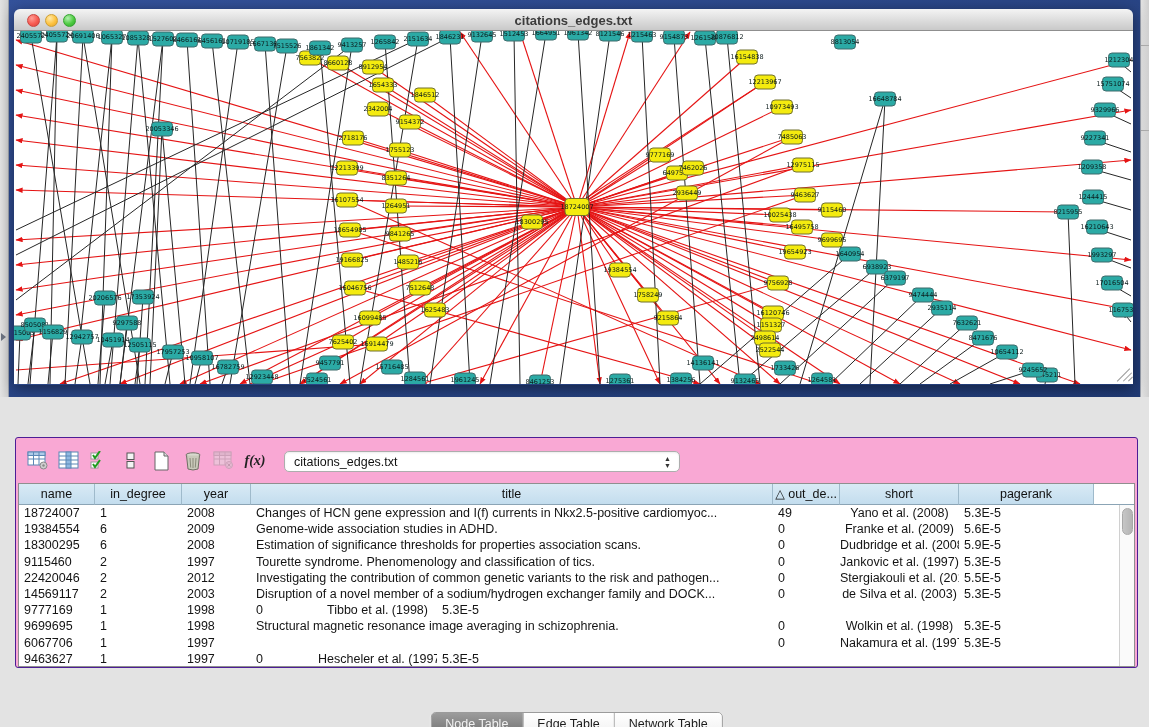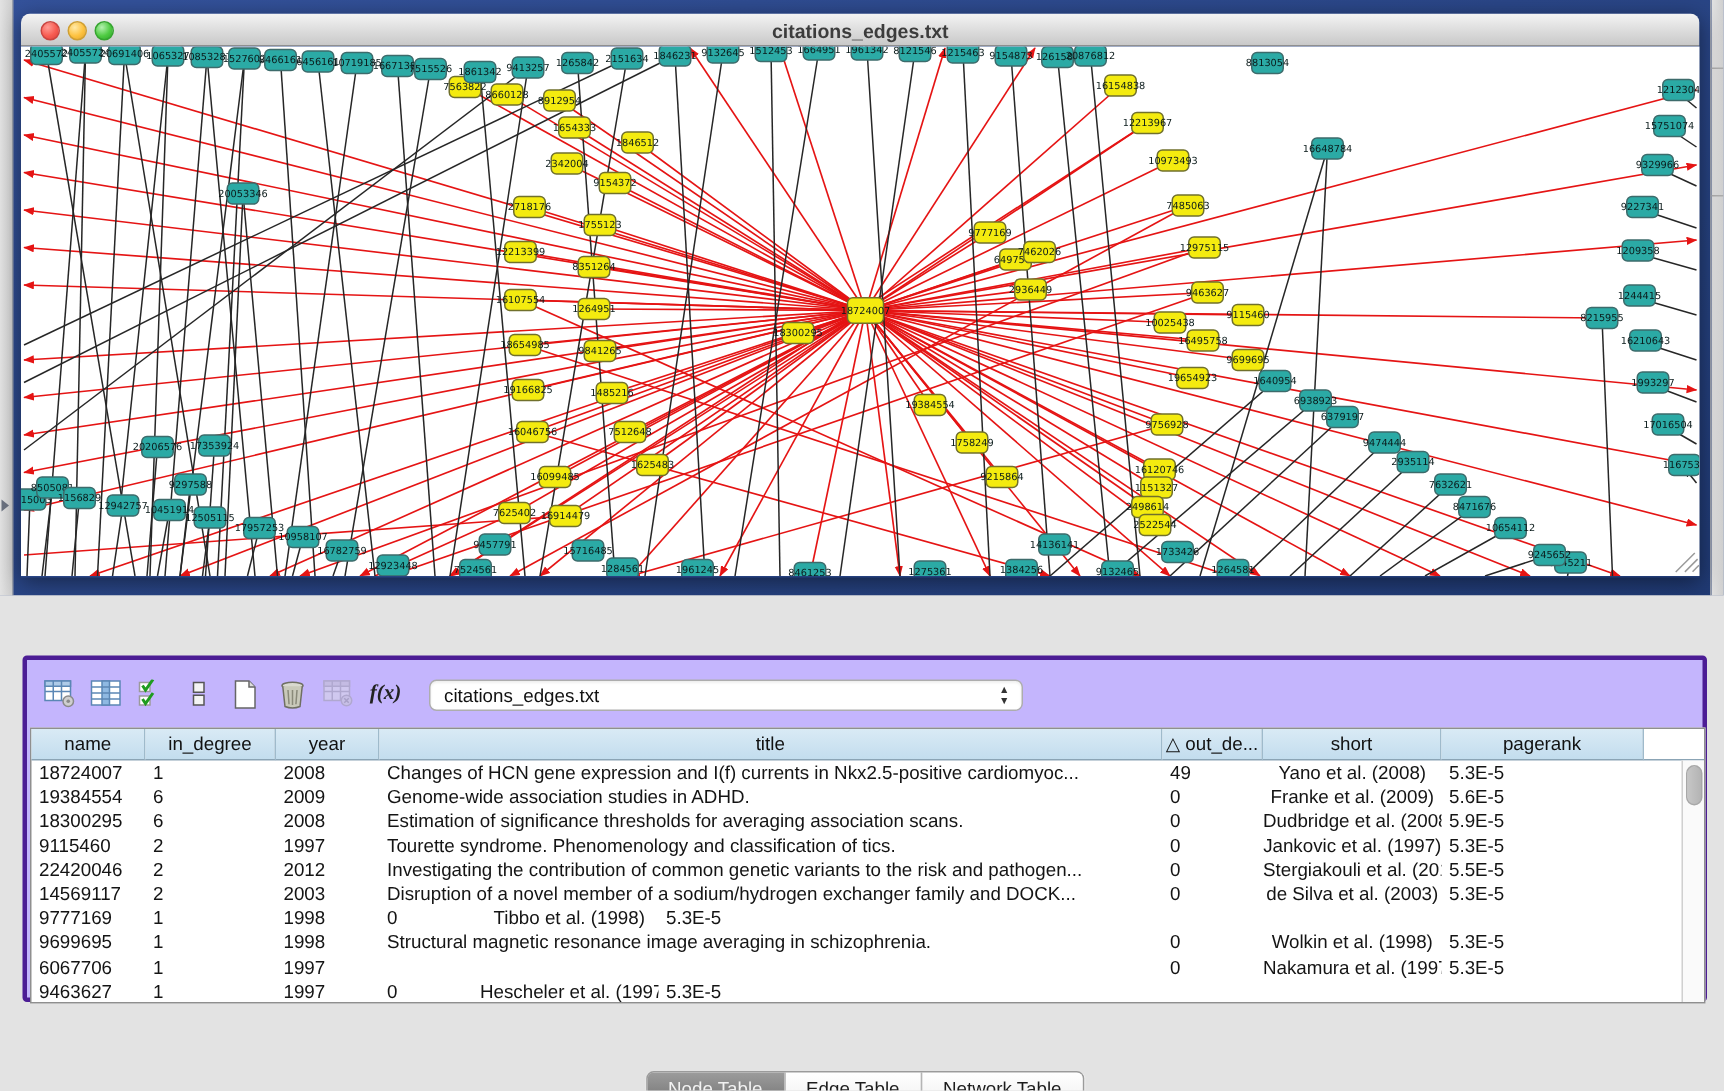--- a/index.html
+++ b/index.html
@@ -40,21 +40,21 @@
   .table-panel { position:absolute; left:0; top:397px; width:1149px; height:330px; background:#e3e3e3; }
   .panel-header { position:absolute; left:0; top:0; width:100%; height:30px;
                   background:linear-gradient(#efefef,#d9d9d9); border-bottom:1px solid #b9b9b9; }
   .panel-title { position:absolute; left:12px; top:8px; font-size:12.5px; color:#333; }
   .float-icon { position:absolute; left:1101px; top:8px; width:15px; height:14px; cursor:pointer; }
   .float-icon .b { position:absolute; left:0; top:4px; width:9px; height:9px; border:1.5px solid #8a7340; }
   .float-icon .f { position:absolute; left:5px; top:0; width:9px; height:9px; border:1.5px solid #2e3c55; background:#efefef; }
   .close-icon { position:absolute; left:1124px; top:5px; font-size:15px; font-weight:bold; color:#1f1f1f; cursor:pointer; }
 
   .content-box { position:absolute; left:15px; top:40px; width:1123px; height:231px;
-                 background:#c4b5fd; border:3px solid #4c1d95; border-radius:3px; }
+                 background:#f9a8d4; border:1px solid #4c1d95; border-radius:3px; }
   .toolbar { position:absolute; left:0; top:0; width:100%; height:45px; display:flex; align-items:center; }
   .tool-btn { width:26px; height:28px; margin-left:5px; display:flex; align-items:center; justify-content:center; cursor:pointer; }
   .tool-btn:first-child { margin-left:9px; }
   .tool-btn.disabled { opacity:.45; cursor:default; }
   .fx { font-family:"Liberation Serif", serif; font-style:italic; font-weight:bold; font-size:14px; color:#222; }
   .combo { position:absolute; left:268px; top:13px; width:396px; height:21px; background:#fff;
            border:1px solid #adadad; border-radius:5px; box-shadow:inset 0 1px 2px rgba(0,0,0,.08); cursor:pointer; }
   .combo-text { position:absolute; left:9px; top:3px; font-size:12.5px; color:#111; }
   .combo-stepper { position:absolute; right:8px; top:3px; font-size:7px; color:#333; line-height:7px; text-align:center; }
 
@@ -631,21 +631,21 @@
             <div class="td" style="width: 69px;">2009</div>
             <div class="td" style="width: 522px;">Genome-wide association studies in ADHD.</div>
             <div class="td" style="width: 67px;">0</div>
             <div class="td center" style="width: 119px;">Franke et al. (2009)</div>
             <div class="td" style="width: 135px;">5.6E-5</div>
           </div>
           <div class="tr">
             <div class="td" style="width: 76px;">18300295</div>
             <div class="td" style="width: 87px;">6</div>
             <div class="td" style="width: 69px;">2008</div>
-            <div class="td" style="width: 522px;">Estimation of significance thresholds for averaging association scans.</div>
+            <div class="td" style="width: 522px;">Estimation of significance thresholds for properties association scans.</div>
             <div class="td" style="width: 67px;">0</div>
             <div class="td center" style="width: 119px;">Dudbridge et al. (2008)</div>
             <div class="td" style="width: 135px;">5.9E-5</div>
           </div>
           <div class="tr">
             <div class="td" style="width: 76px;">9115460</div>
             <div class="td" style="width: 87px;">2</div>
             <div class="td" style="width: 69px;">1997</div>
             <div class="td" style="width: 522px;">Tourette syndrome. Phenomenology and classification of tics.</div>
             <div class="td" style="width: 67px;">0</div>

